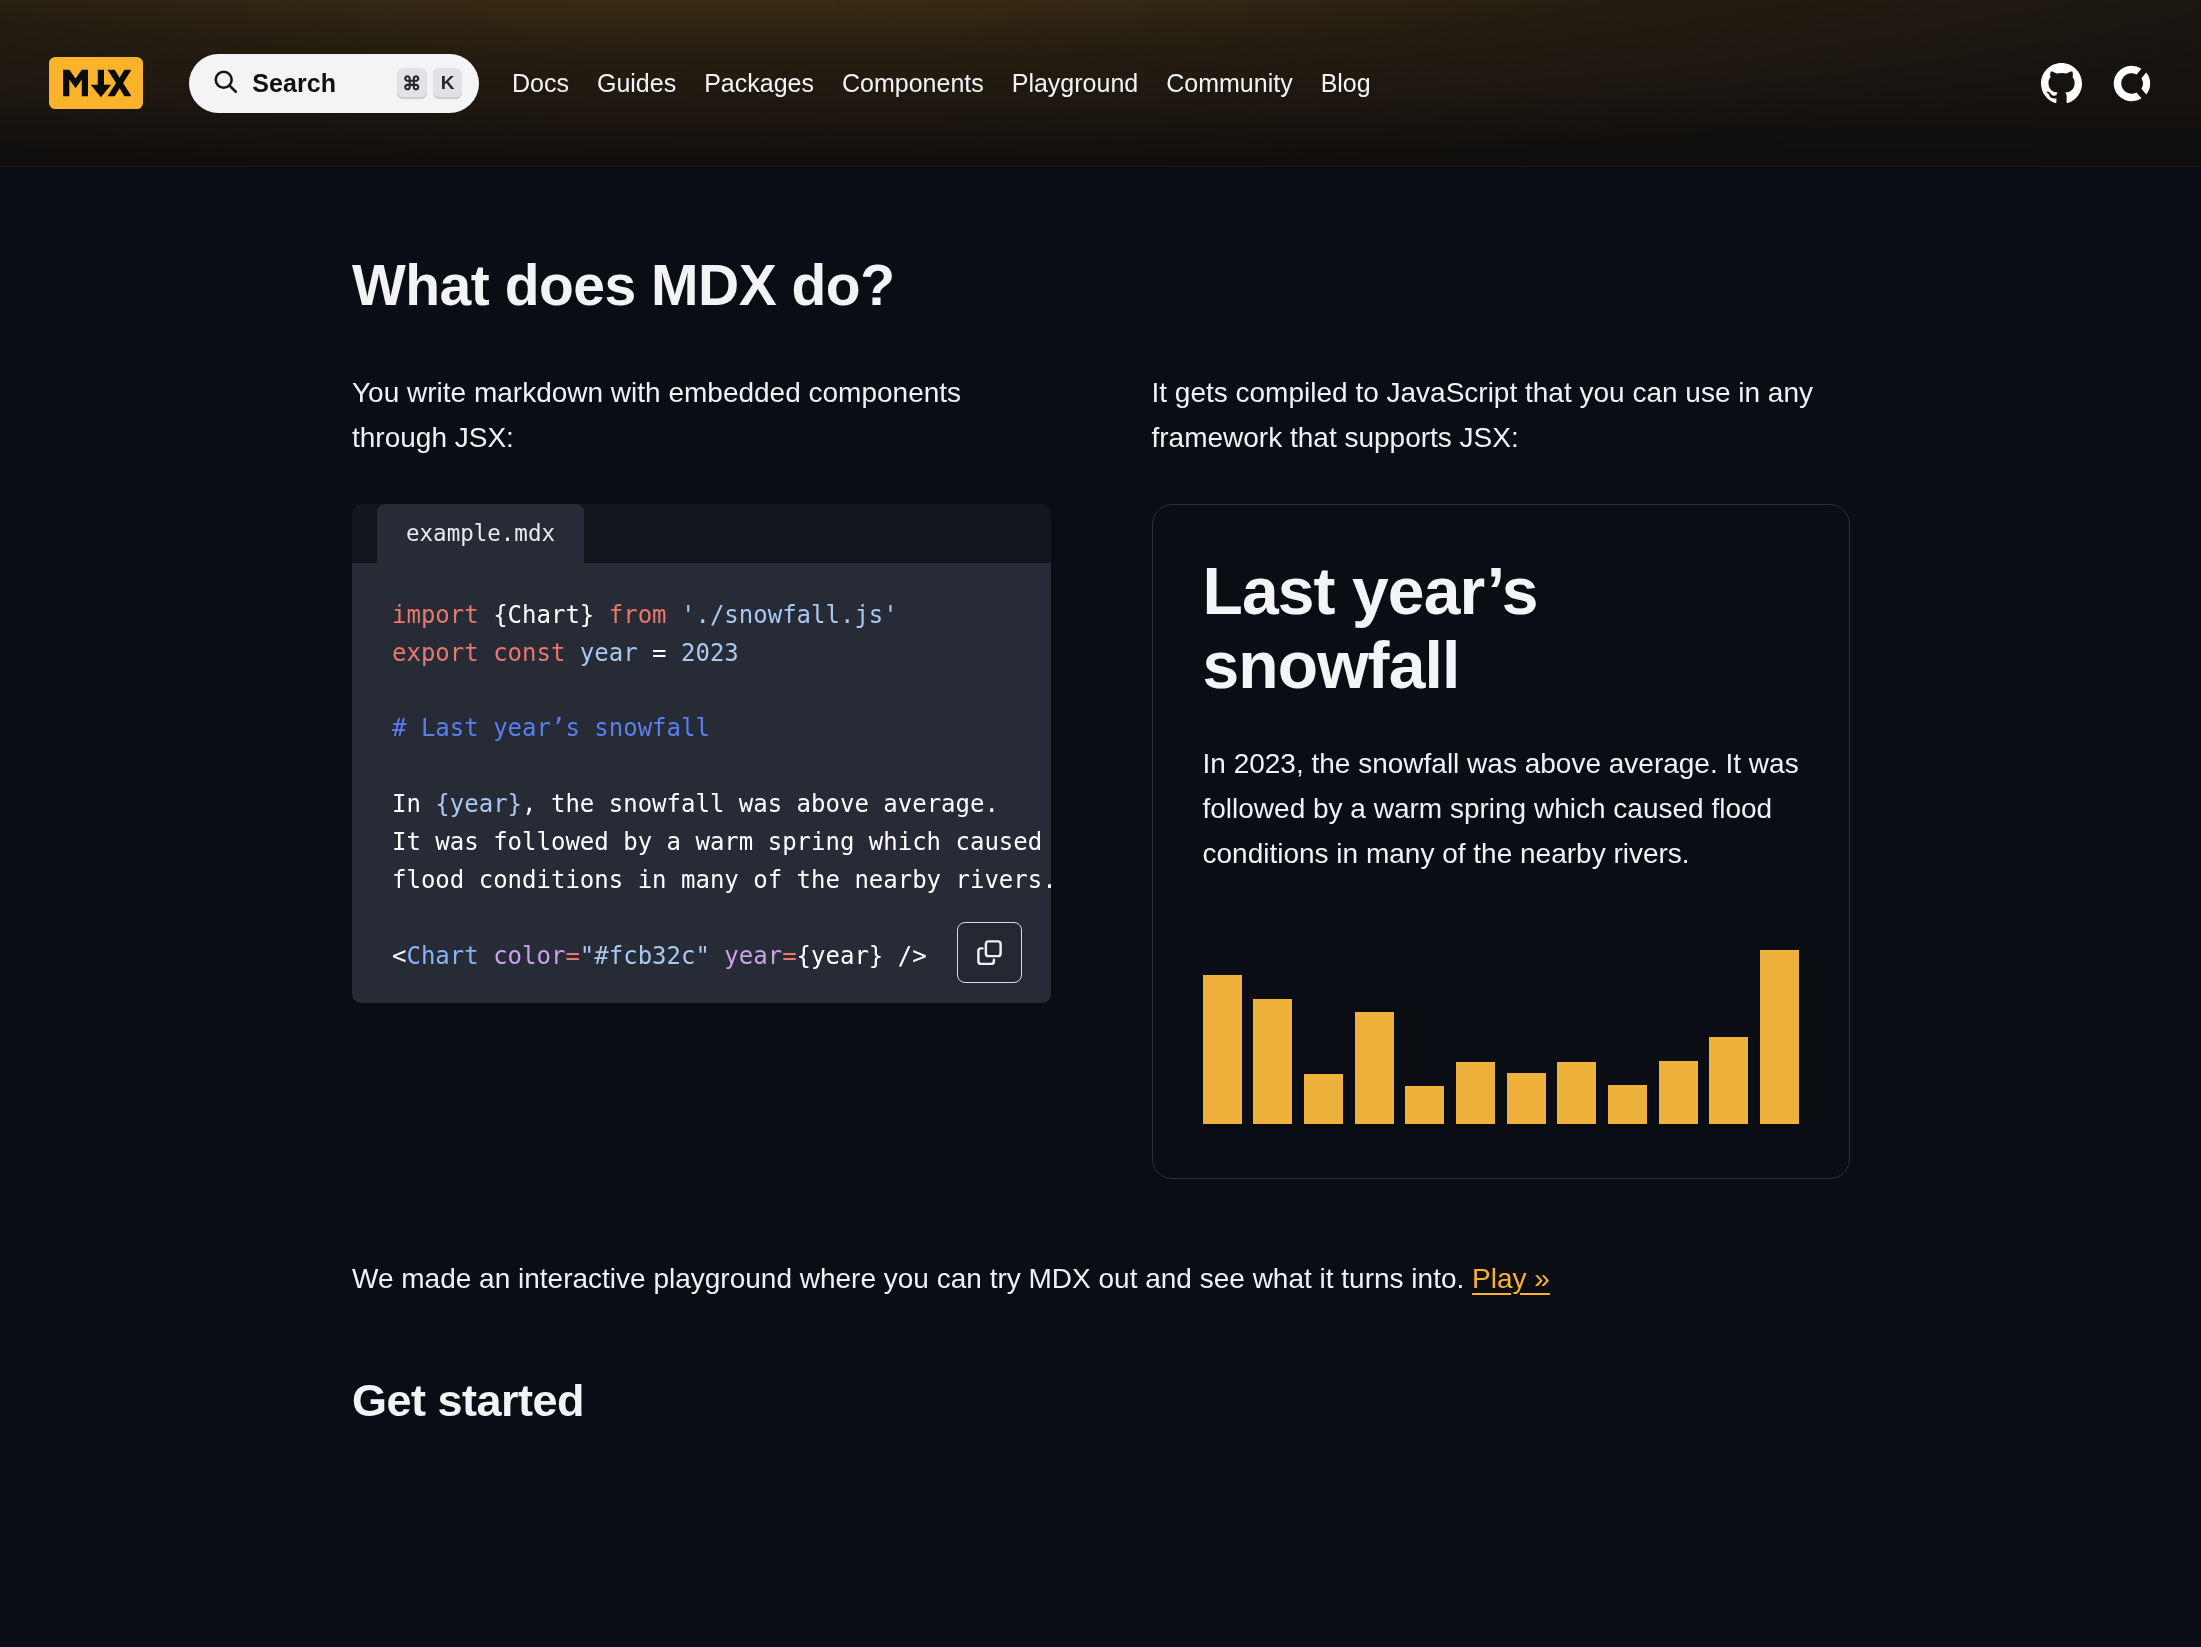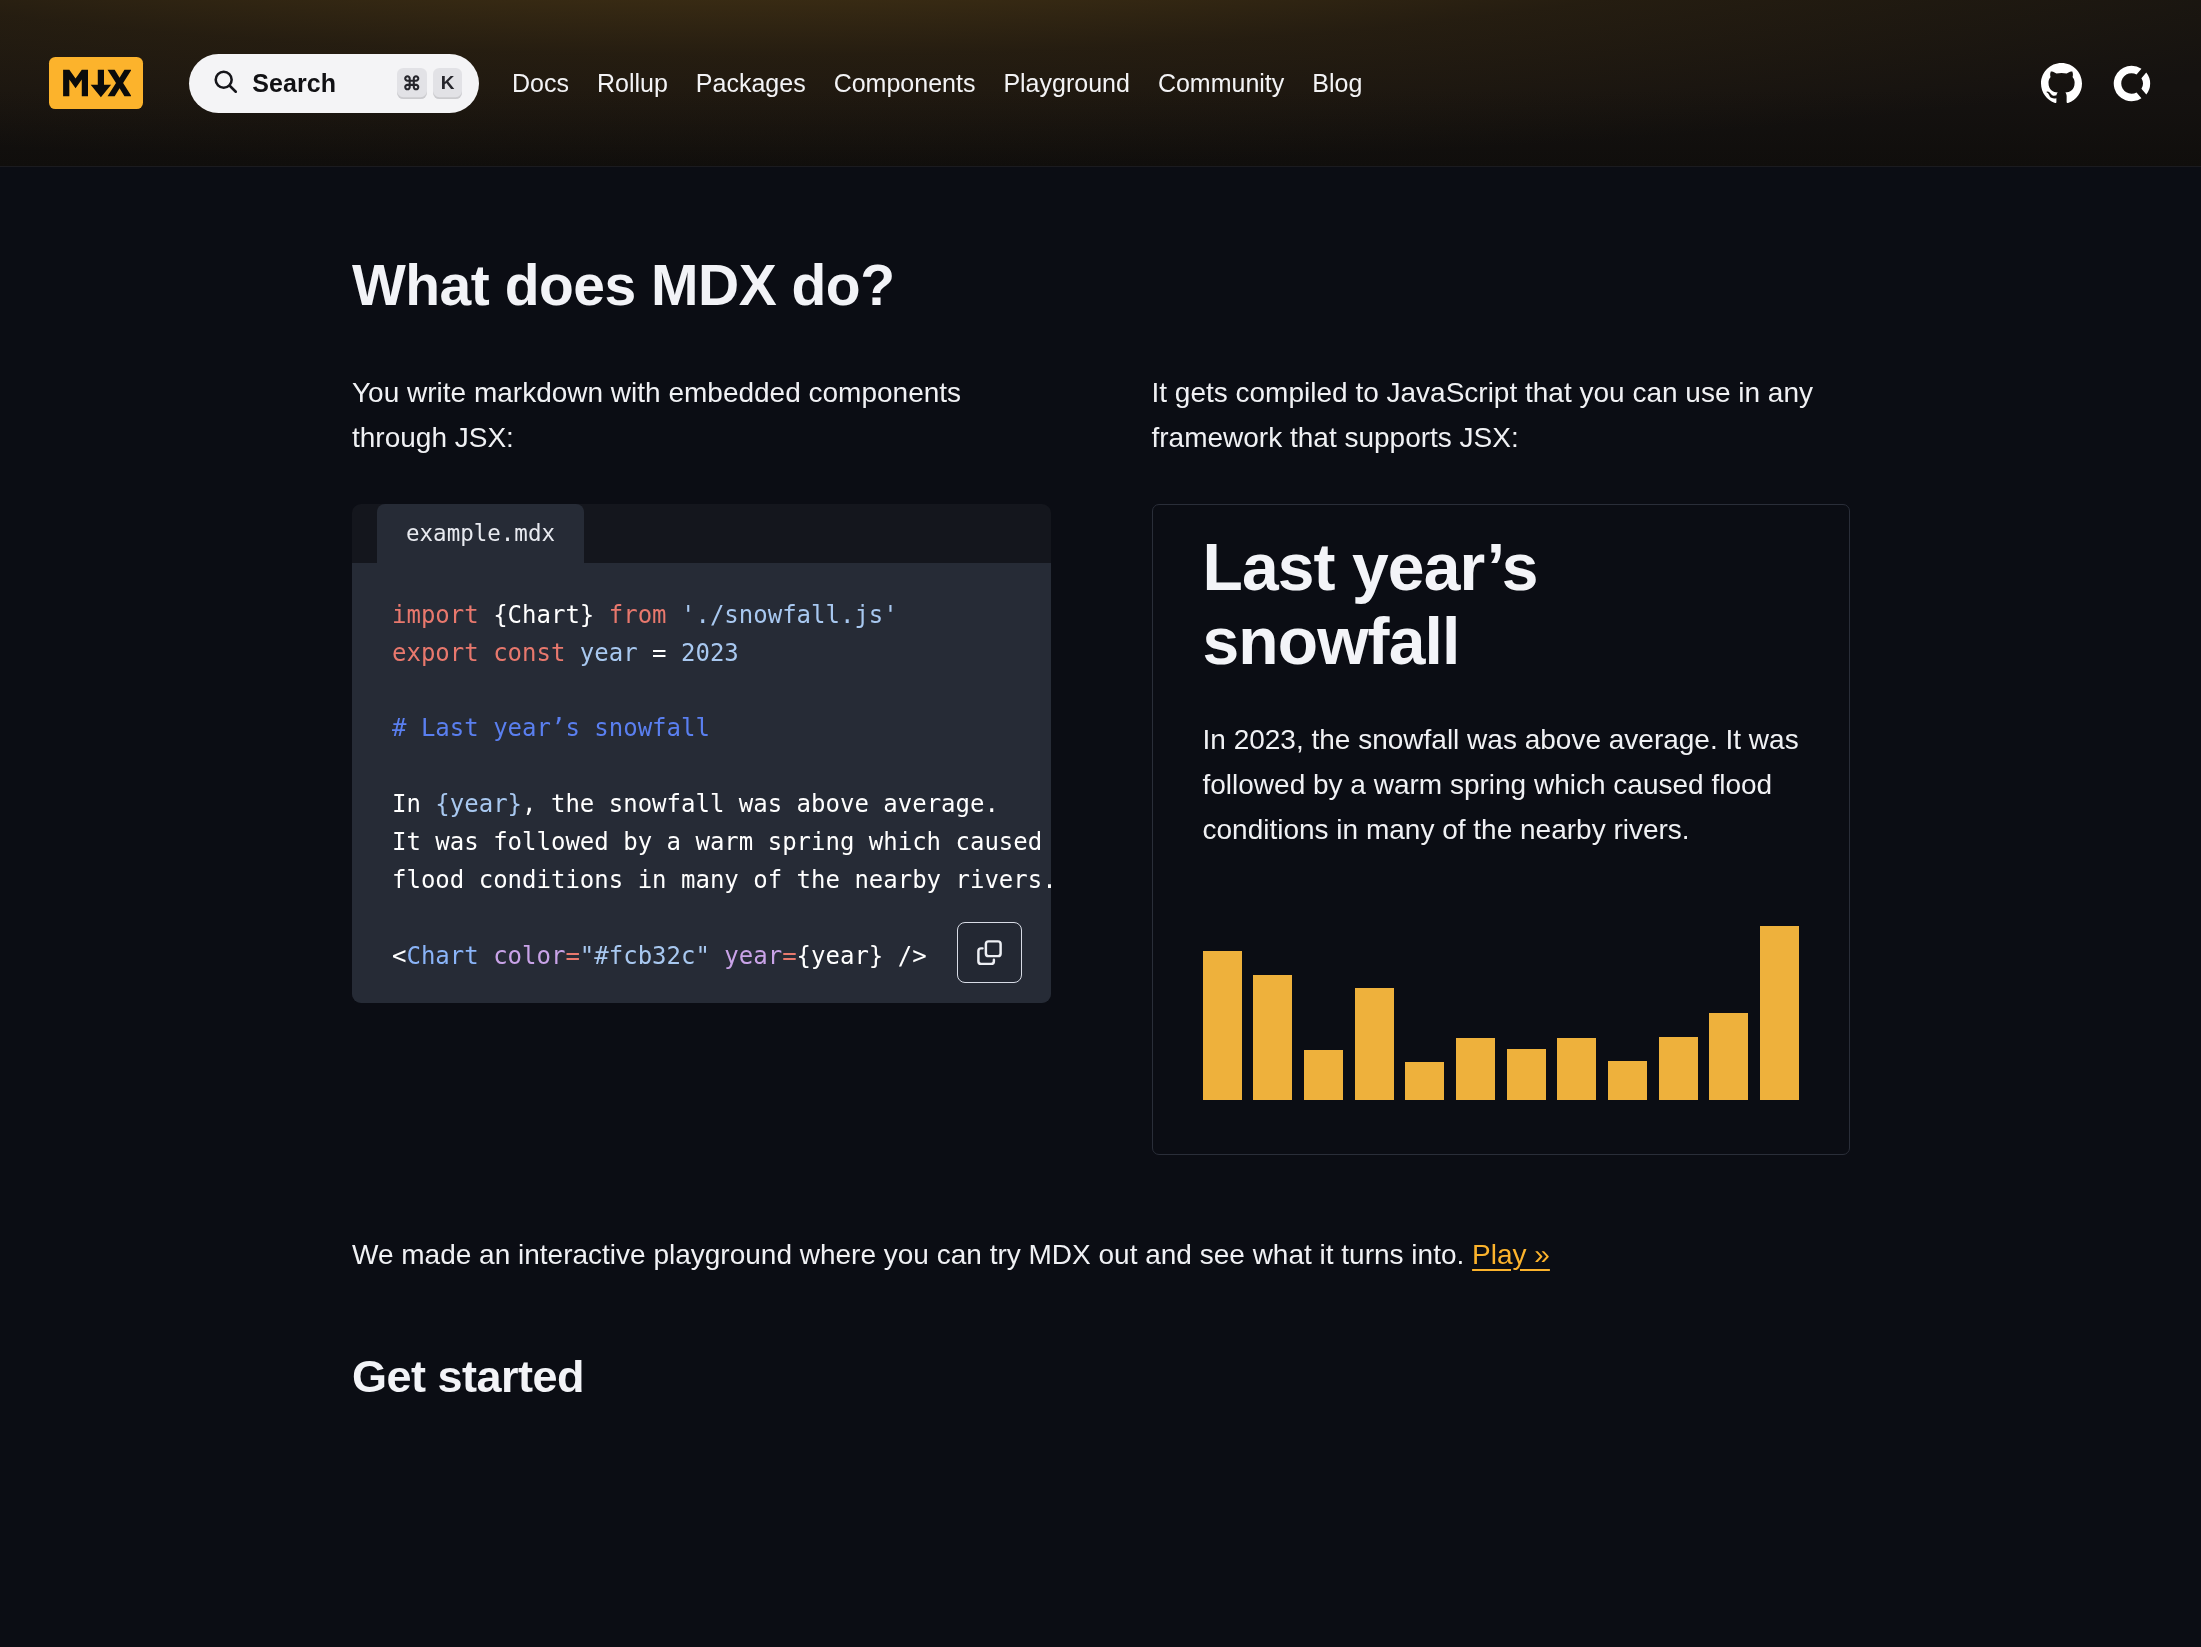--- a/index.html
+++ b/index.html
@@ -194,22 +194,22 @@
     display: flex;
     align-items: center;
     justify-content: center;
   }
   .copy-btn svg { display: block; }
 
   
   .preview-card {
     margin-top: 0;
     border: 1.8px solid #2a2e39;
-    border-radius: 7px;
-    padding: 26px 50px 54px 50px;
+    border-radius: 20px;
+    padding: 50px 50px 54px 50px;
     background: #0b0d14;
   }
   .preview-h1 {
     color: #f3f4f8;
     font-size: 66px;
     font-weight: 700;
     line-height: 1.12;
     letter-spacing: -0.9px;
   }
   .preview-p {
@@ -271,21 +271,21 @@
     </span>
     <span class="search-label">Search</span>
     <span class="kbd-group">
       <span class="kbd">⌘</span>
       <span class="kbd">K</span>
     </span>
   </div>
 
   <nav class="main-nav">
     <a class="nav-link" href="#">Docs</a>
-    <a class="nav-link" href="#">Rollup</a>
+    <a class="nav-link" href="#">Guides</a>
     <a class="nav-link" href="#">Packages</a>
     <a class="nav-link" href="#">Components</a>
     <a class="nav-link" href="#">Playground</a>
     <a class="nav-link" href="#">Community</a>
     <a class="nav-link" href="#">Blog</a>
   </nav>
 
   <div class="header-icons">
     <a href="#">
       <svg width="41" height="41" viewBox="0 0 16 16" fill="#ffffff" aria-hidden="true">

